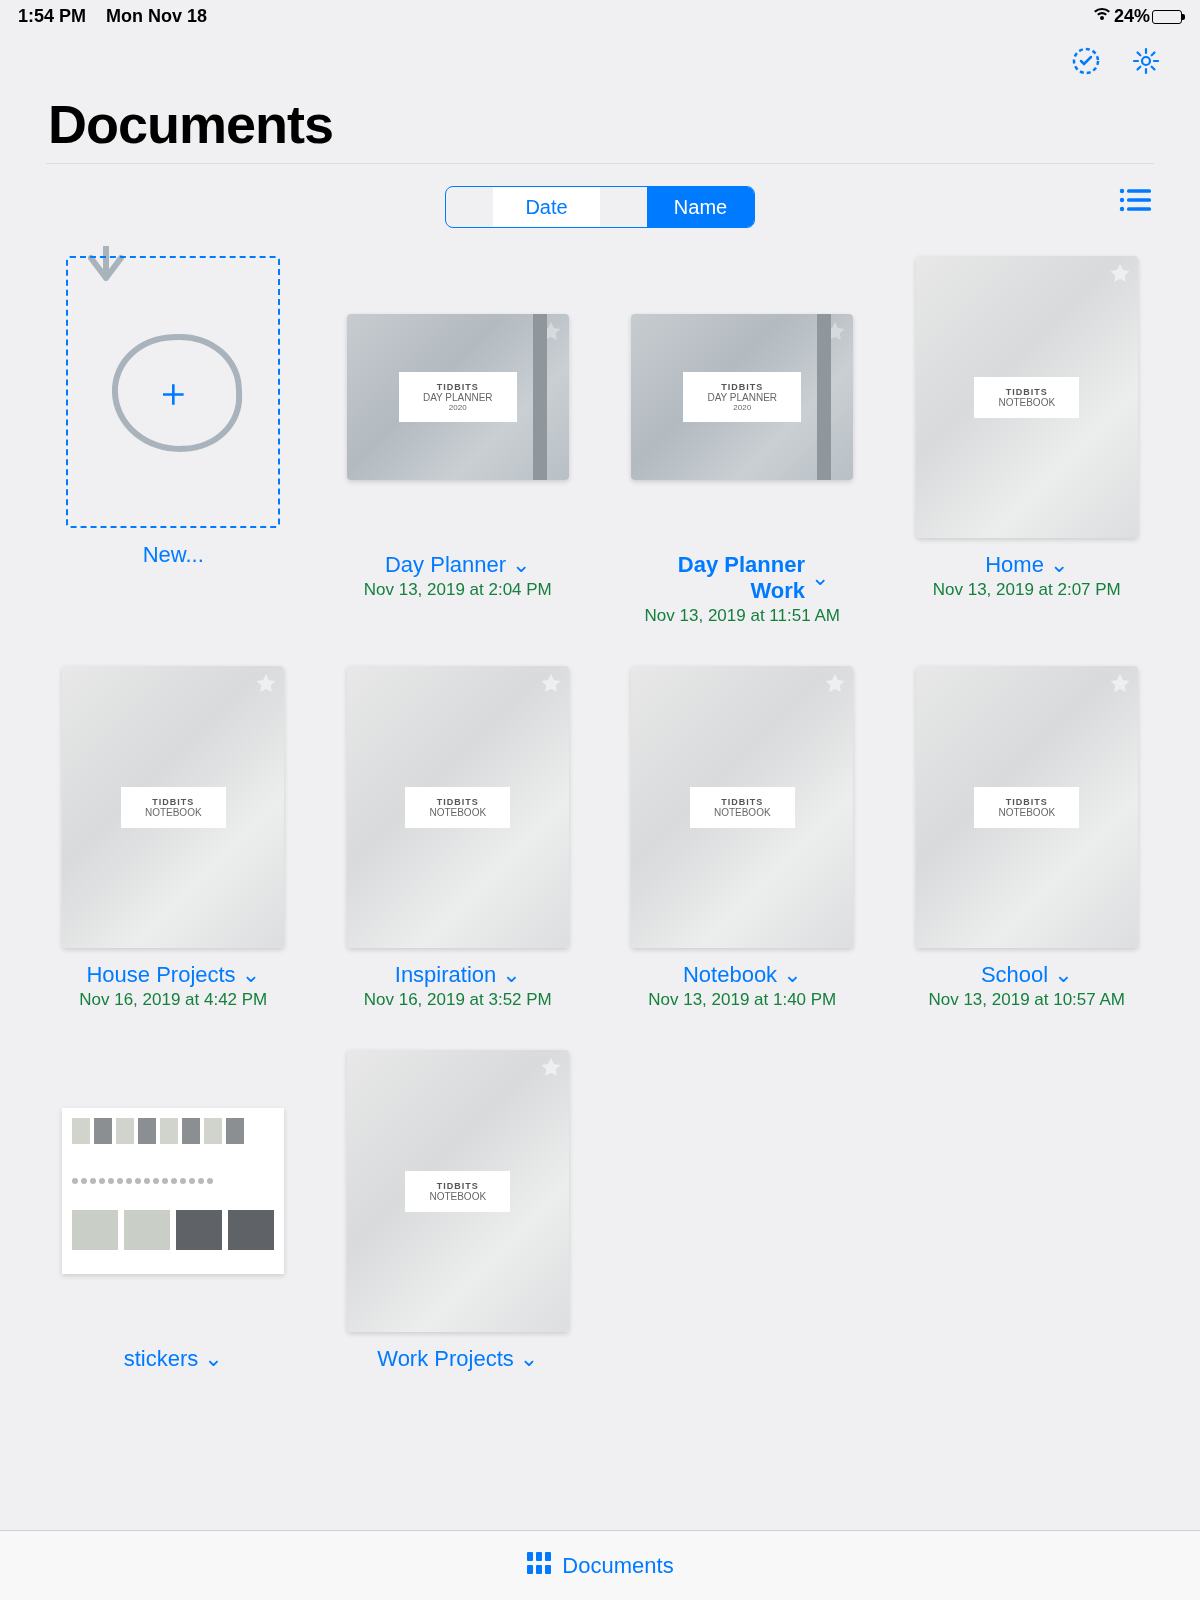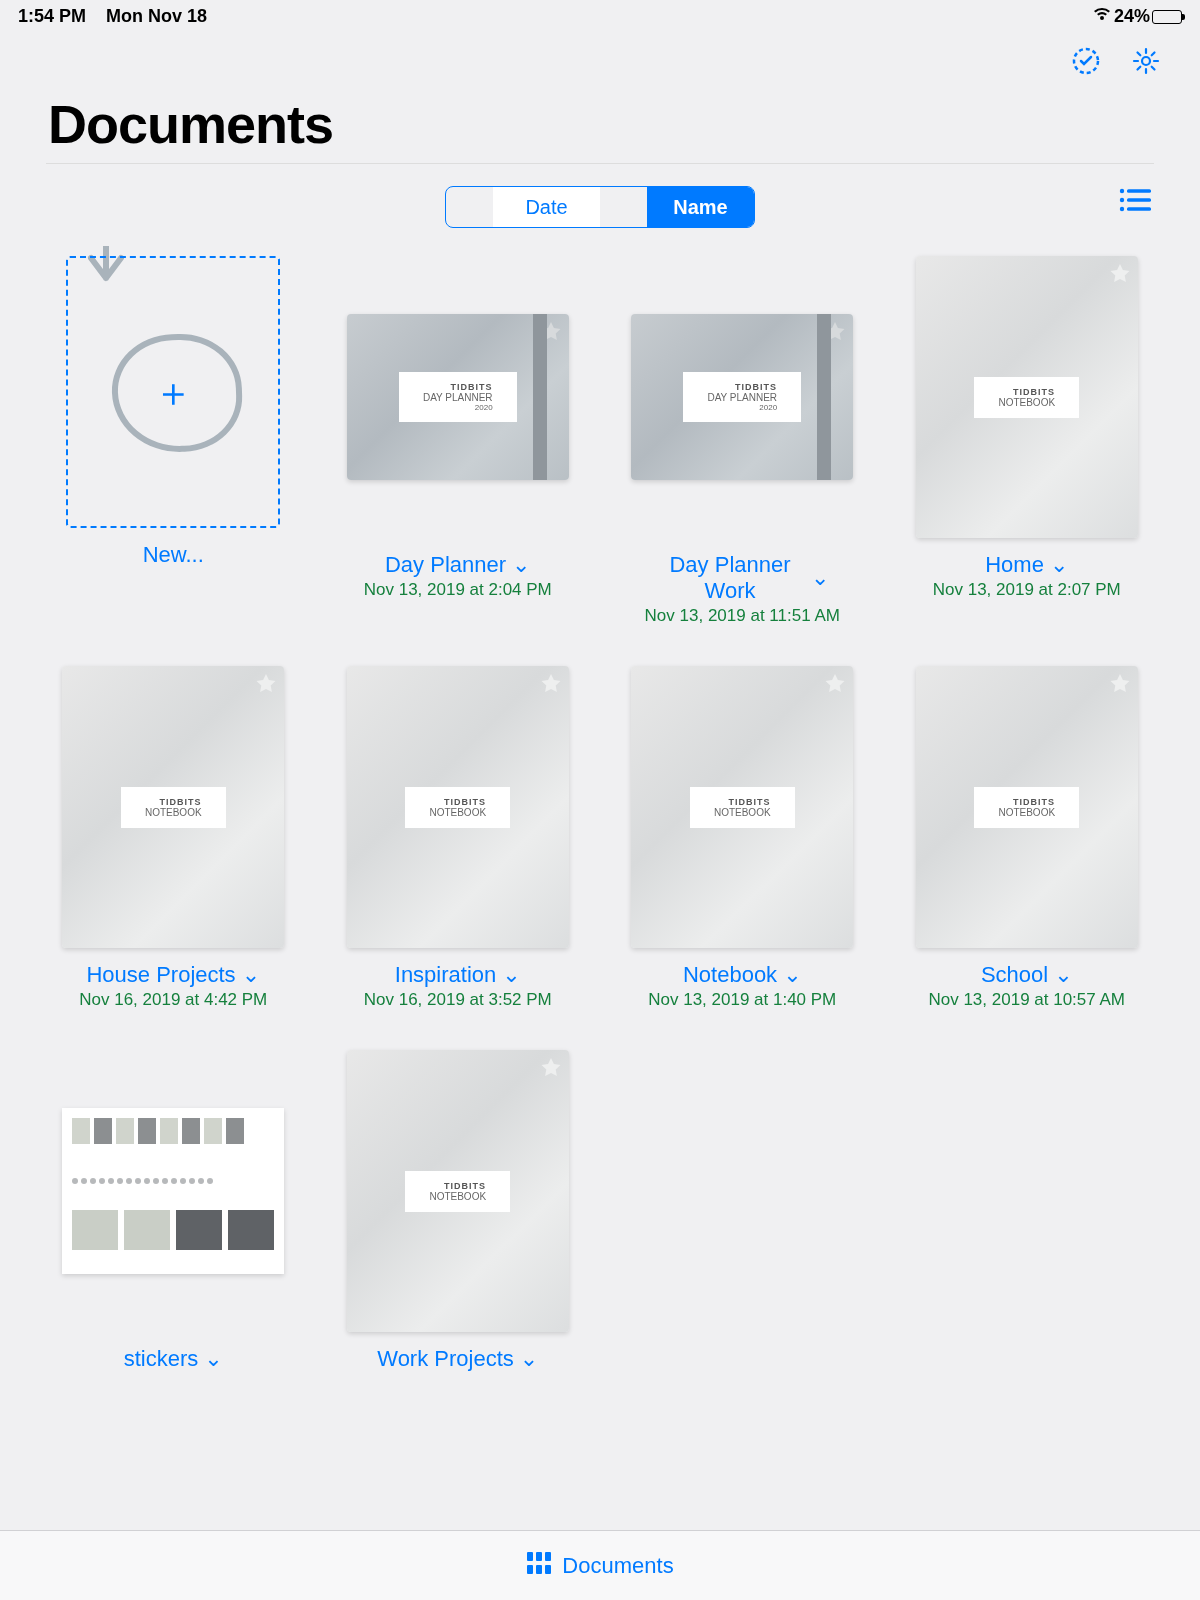--- a/index.html
+++ b/index.html
@@ -12,31 +12,31 @@
   .battery-fill { height:100%; width:24%; background:#000; border-radius:1px 0 0 1px; }
   .header-bar { display:flex; justify-content:flex-end; align-items:center; gap: 28px; padding: 14px 38px 6px 38px; }
   .header-icon { color:#007aff; width:32px; height:32px; display:flex; align-items:center; justify-content:center; cursor:pointer; }
   .title-row { padding: 10px 48px 8px 48px; }
   .page-title { font-size: 54px; font-weight: 800; letter-spacing: -1px; }
   .divider { height:1px; background:#ddd; margin: 0 46px; }
   .controls-row { position: relative; display:flex; justify-content:center; align-items:center; padding: 22px 48px 18px 48px; }
   .segmented { display:flex; border:1.5px solid #007aff; border-radius:8px; overflow:hidden; width: 310px; height: 42px; }
   .seg-btn { flex:1; display:flex; align-items:center; justify-content:center; font-size:20px; cursor:pointer;margin-left:47px; }
   .seg-inactive { background:#fff; color:#007aff; }
-  .seg-active { background:#007aff; color:#fff; font-weight:700; }
+  .seg-active { background:#007aff; color:#fff; font-weight:400; }
   .view-toggle { position:absolute; right:48px; top:22px; color:#007aff; cursor:pointer; }
   .grid { display:grid; grid-template-columns: repeat(4, 1fr); column-gap: 50px; row-gap: 40px; padding: 10px 56px 40px 56px; }
   .card { display:flex; flex-direction:column; align-items:center; }
   .thumb { width: 222px; height: 282px; border-radius: 4px; position:relative; box-shadow: 0 2px 5px rgba(0,0,0,0.15); background: linear-gradient(135deg,#e8e8e8,#d8dadb 40%,#eceded 70%,#dcdedf); display:flex; align-items:center; justify-content:center; }
   .thumb.planner { height: 166px; background: linear-gradient(135deg,#c7ccd0,#b3bac0 40%,#c9cfd3 70%,#b9c0c5); margin-top:58px; margin-bottom:58px; }
   .thumb.planner::after { content:""; position:absolute; right:22px; top:0; width:14px; height:100%; background:#8f969c; }
   .new-thumb { width: 214px; height: 272px; border:2px dashed #007aff; border-radius:4px; display:flex; align-items:center; justify-content:center; background:transparent; box-shadow:none; position:relative; }
   .new-thumb .plus { color:#007aff; font-size:40px; font-weight:300; z-index:2; }
   .star-corner { position:absolute; top:6px; right:6px; color:#e3e4e5; }
-  .label-plate { background:#fff; padding:10px 24px; text-align:right; position:relative; z-index:3; }
+  .label-plate { background:#fff; padding:10px 24px; text-align:center; position:relative; z-index:3; }
   .label-plate .tiny { font-size:9px; font-weight:700; letter-spacing:1px; color:#555; }
   .label-plate .sub { font-size:10px; color:#666; }
   .card-title-row { display:flex; align-items:center; gap:6px; margin-top:14px; color:#007aff; font-size:22px; cursor:pointer; }
   .card-date { font-size:17px; color:#15803d; margin-top:2px; text-align:right; }
   .chev { color:#007aff; }
   .handdrawn { position:absolute; left:20px; top:-78px; pointer-events:none; }
   .circle-scribble { position:absolute; border:6px solid #a9b3bb; border-radius:50% 50% 48% 55%; width:130px; height:118px; left:44px; top:76px; transform:rotate(-2deg); pointer-events:none; }
   .stickers-thumb { width:222px; height:166px; margin-top:58px; margin-bottom:58px; background:#fff; box-shadow:0 2px 5px rgba(0,0,0,0.15); padding:10px; display:grid; grid-template-rows: 2fr 1fr 2fr; gap:6px; }
   .sticker-row { display:flex; gap:4px; flex-wrap:wrap; }
   .sticker-box { width:18px; height:26px; background:#d0d4cc; }
@@ -145,21 +145,21 @@
       <span class="star-corner"><svg width="24" height="24" viewBox="0 0 24 24">
               <path d="M12 2l2.9 6 6.6.9-4.8 4.6 1.2 6.5L12 17l-5.9 3 1.2-6.5L2.5 8.9 9.1 8 12 2z" fill="#d7dadc"></path>
             </svg></span>
       <div class="label-plate">
             <div class="tiny">TIDBITS</div>
             <div class="sub">DAY PLANNER</div>
             <div class="sub" style="font-size:8px;">2020</div>
           </div>
     </div>
     <div class="card-title-row">
-          <span style="text-align:center; max-width:150px;">Day Planner Work</span>
+          <span style="text-align:right; max-width:150px;font-weight:bold;">Day Planner Work</span>
           <span class="chev">⌄</span>
         </div>
     <div class="card-date">Nov 13, 2019 at 11:51 AM</div>
   </div>
 
   <div class="card">
     <div class="thumb">
       <span class="star-corner"><svg width="24" height="24" viewBox="0 0 24 24">
               <path d="M12 2l2.9 6 6.6.9-4.8 4.6 1.2 6.5L12 17l-5.9 3 1.2-6.5L2.5 8.9 9.1 8 12 2z" fill="#eeefef"></path>
             </svg></span>

